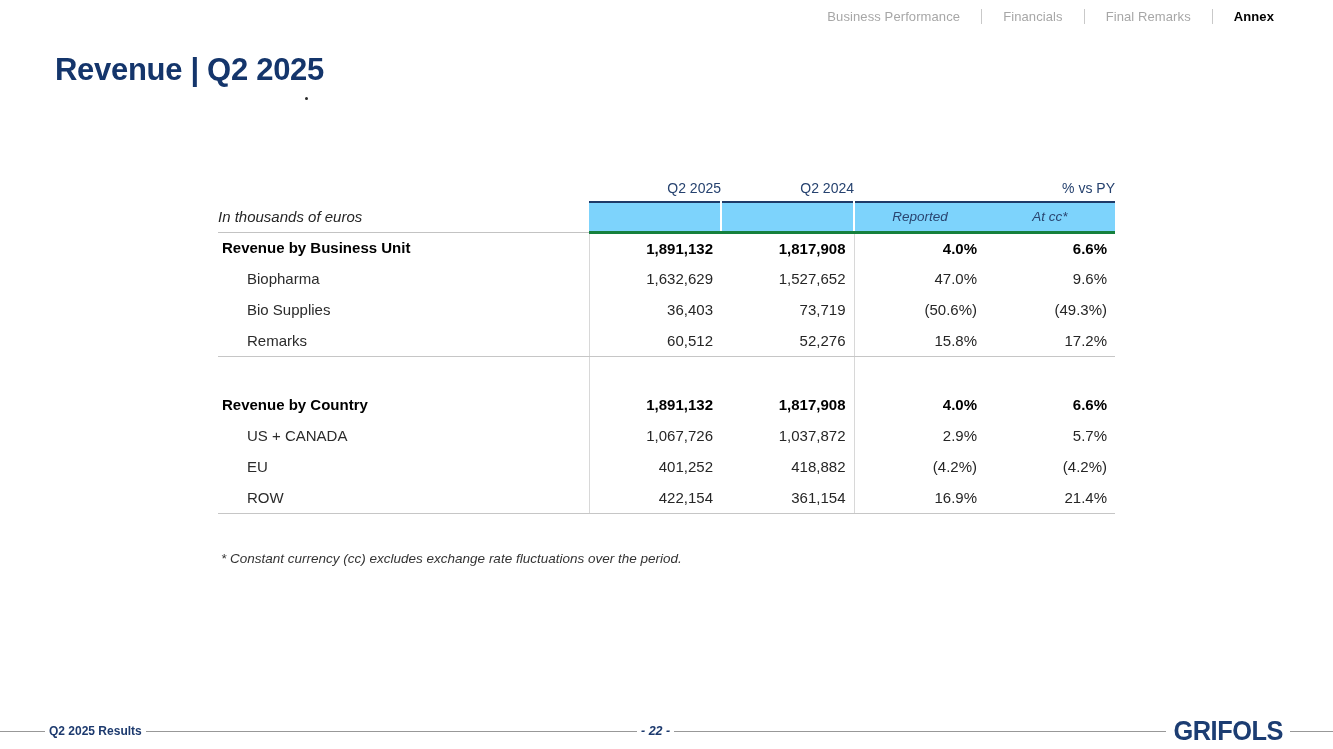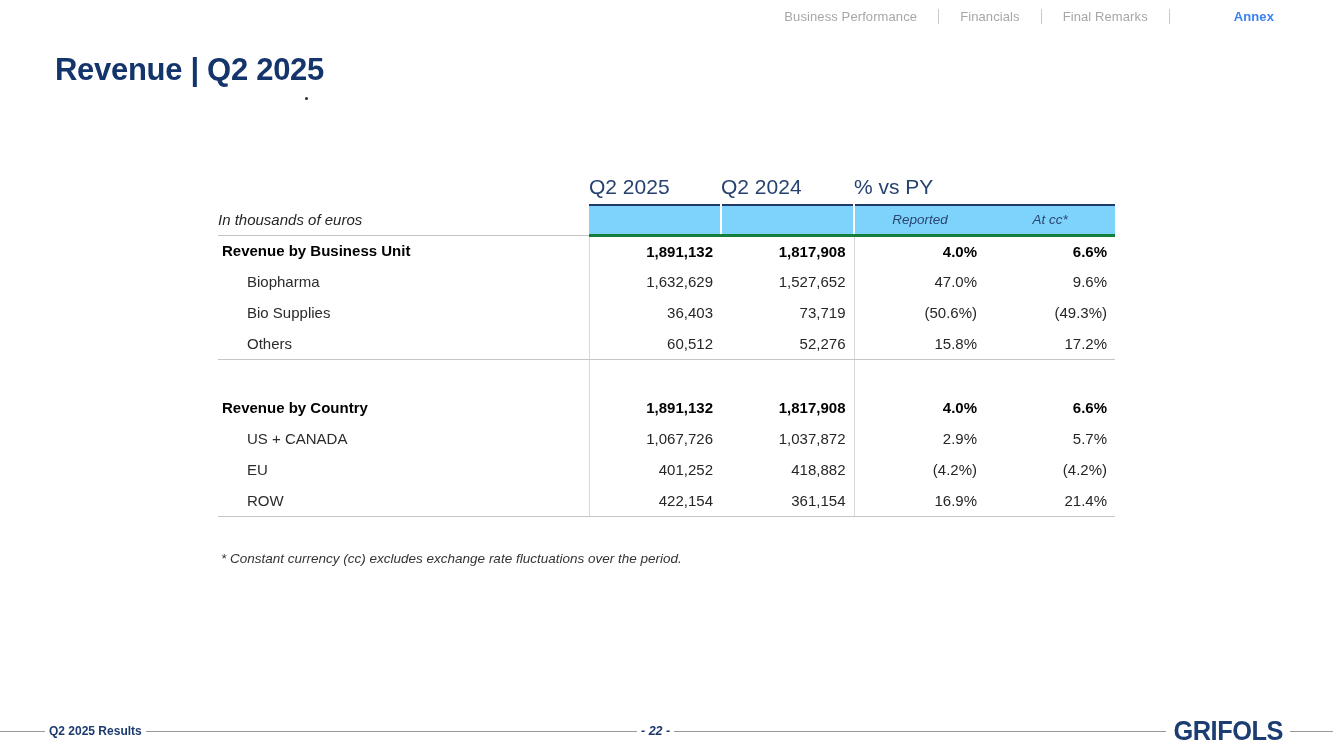--- a/index.html
+++ b/index.html
@@ -3,30 +3,30 @@
 <meta charset="utf-8">
 <style>
   * { margin:0; padding:0; box-sizing:border-box; }
   html,body { width:1333px; height:749px; }
   body { font-family:"Liberation Sans", sans-serif; background:#ffffff; position:relative; overflow:hidden; }
   .slide { position:absolute; inset:0; background:#ffffff; }
 
   
   .topnav { position:absolute; top:9px; right:59px; display:flex; align-items:center; font-size:13px; color:#a7a7a7; letter-spacing:0.1px; }
   .topnav .sep { width:1px; height:15px; background:#c9c9c9; margin:0 21px; }
-  .topnav .nav-item.active { color:#3b82f6; font-weight:bold;margin-left:43px; }
+  .topnav .nav-item.active { color:#000000; font-weight:bold; }
 
   
   .page-title { position:absolute; left:55px; top:52px; font-size:31px; font-weight:bold; color:#14356b; letter-spacing:-0.3px; }
   .title-dot { position:absolute; left:305px; top:97px; width:3px; height:3px; background:#2a2a2a; border-radius:50%; }
 
   
   .rev-table { position:absolute; left:218px; top:175px; width:897px; border-collapse:collapse; table-layout:fixed; }
   .rev-table td { font-size:15px; color:#262626; height:31px; padding:0; vertical-align:middle; }
-  .t-colhead td { height:27px; color:#26426f; font-size:21px; text-align:left; vertical-align:bottom; padding-bottom:5px; }
+  .t-colhead td { height:27px; color:#26426f; font-size:14px; text-align:right; vertical-align:bottom; padding-bottom:5px; }
   .t-subhead td { height:30px; }
   .unit-note { font-style:italic; color:#3f3f3f; text-align:left; padding-left:4px; font-size:14.5px; border-bottom:1px solid #c3c3c3;margin-top:31px; }
   .t-subhead .g { background:#7dd3fc; border-top:2px solid #1e3a68; border-bottom:3px solid #15803d; }
   .t-subhead .g.gap { border-right:2px solid #ffffff; }
   .t-subhead .g.sub { font-style:italic; color:#2a4570; font-size:13.5px; text-align:center; }
   td.lbl { text-align:left; padding-left:29px; color:#2b2b2b; }
   td.val { text-align:right; padding-right:8px; }
   tr.bold-row td.lbl { padding-left:4px; font-weight:bold; color:#000; }
   tr.bold-row td.val { font-weight:bold; color:#000; }
   td.v1, td.v2 { border-left:1px solid #d8d8d8; }
@@ -104,21 +104,21 @@
       <td class="val">9.6%</td>
     </tr>
     <tr>
       <td class="lbl">Bio Supplies</td>
       <td class="val v1">36,403</td>
       <td class="val">73,719</td>
       <td class="val v2">(50.6%)</td>
       <td class="val">(49.3%)</td>
     </tr>
     <tr class="rule">
-      <td class="lbl">Others</td>
+      <td class="lbl">Remarks</td>
       <td class="val v1">60,512</td>
       <td class="val">52,276</td>
       <td class="val v2">15.8%</td>
       <td class="val">17.2%</td>
     </tr>
 
     <tr class="gap-row">
       <td></td>
       <td class="v1"></td>
       <td></td>

